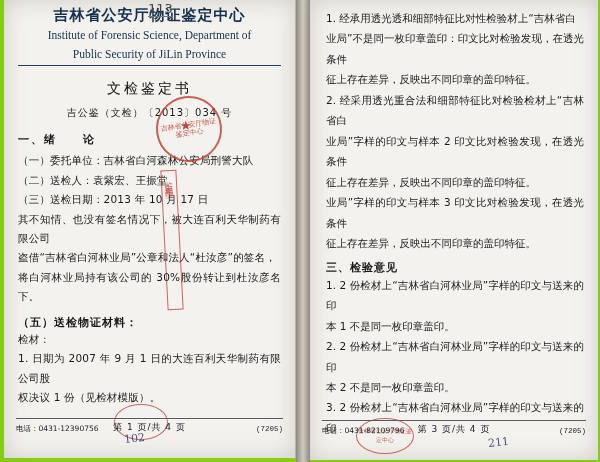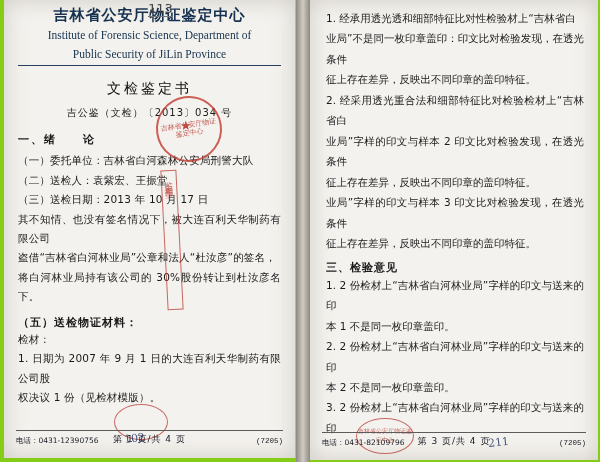--- a/index.html
+++ b/index.html
@@ -120,21 +120,21 @@
   .rsec {
     font-size: 11px;
     font-weight: bold;
     letter-spacing: 1px;
     margin-top: 6px;
   }
   
   .footer {
     position: absolute;
     left: 0;
-    bottom: 4px;
+    bottom: 16px;
     width: 100%;
     box-sizing: border-box;
     padding: 8px 12px;
   }
   .foot-rule {
     border: 0;
     border-top: 1px solid #5b5b5b;
     margin: 0 0 2px 0;
   }
   .foot-row {

